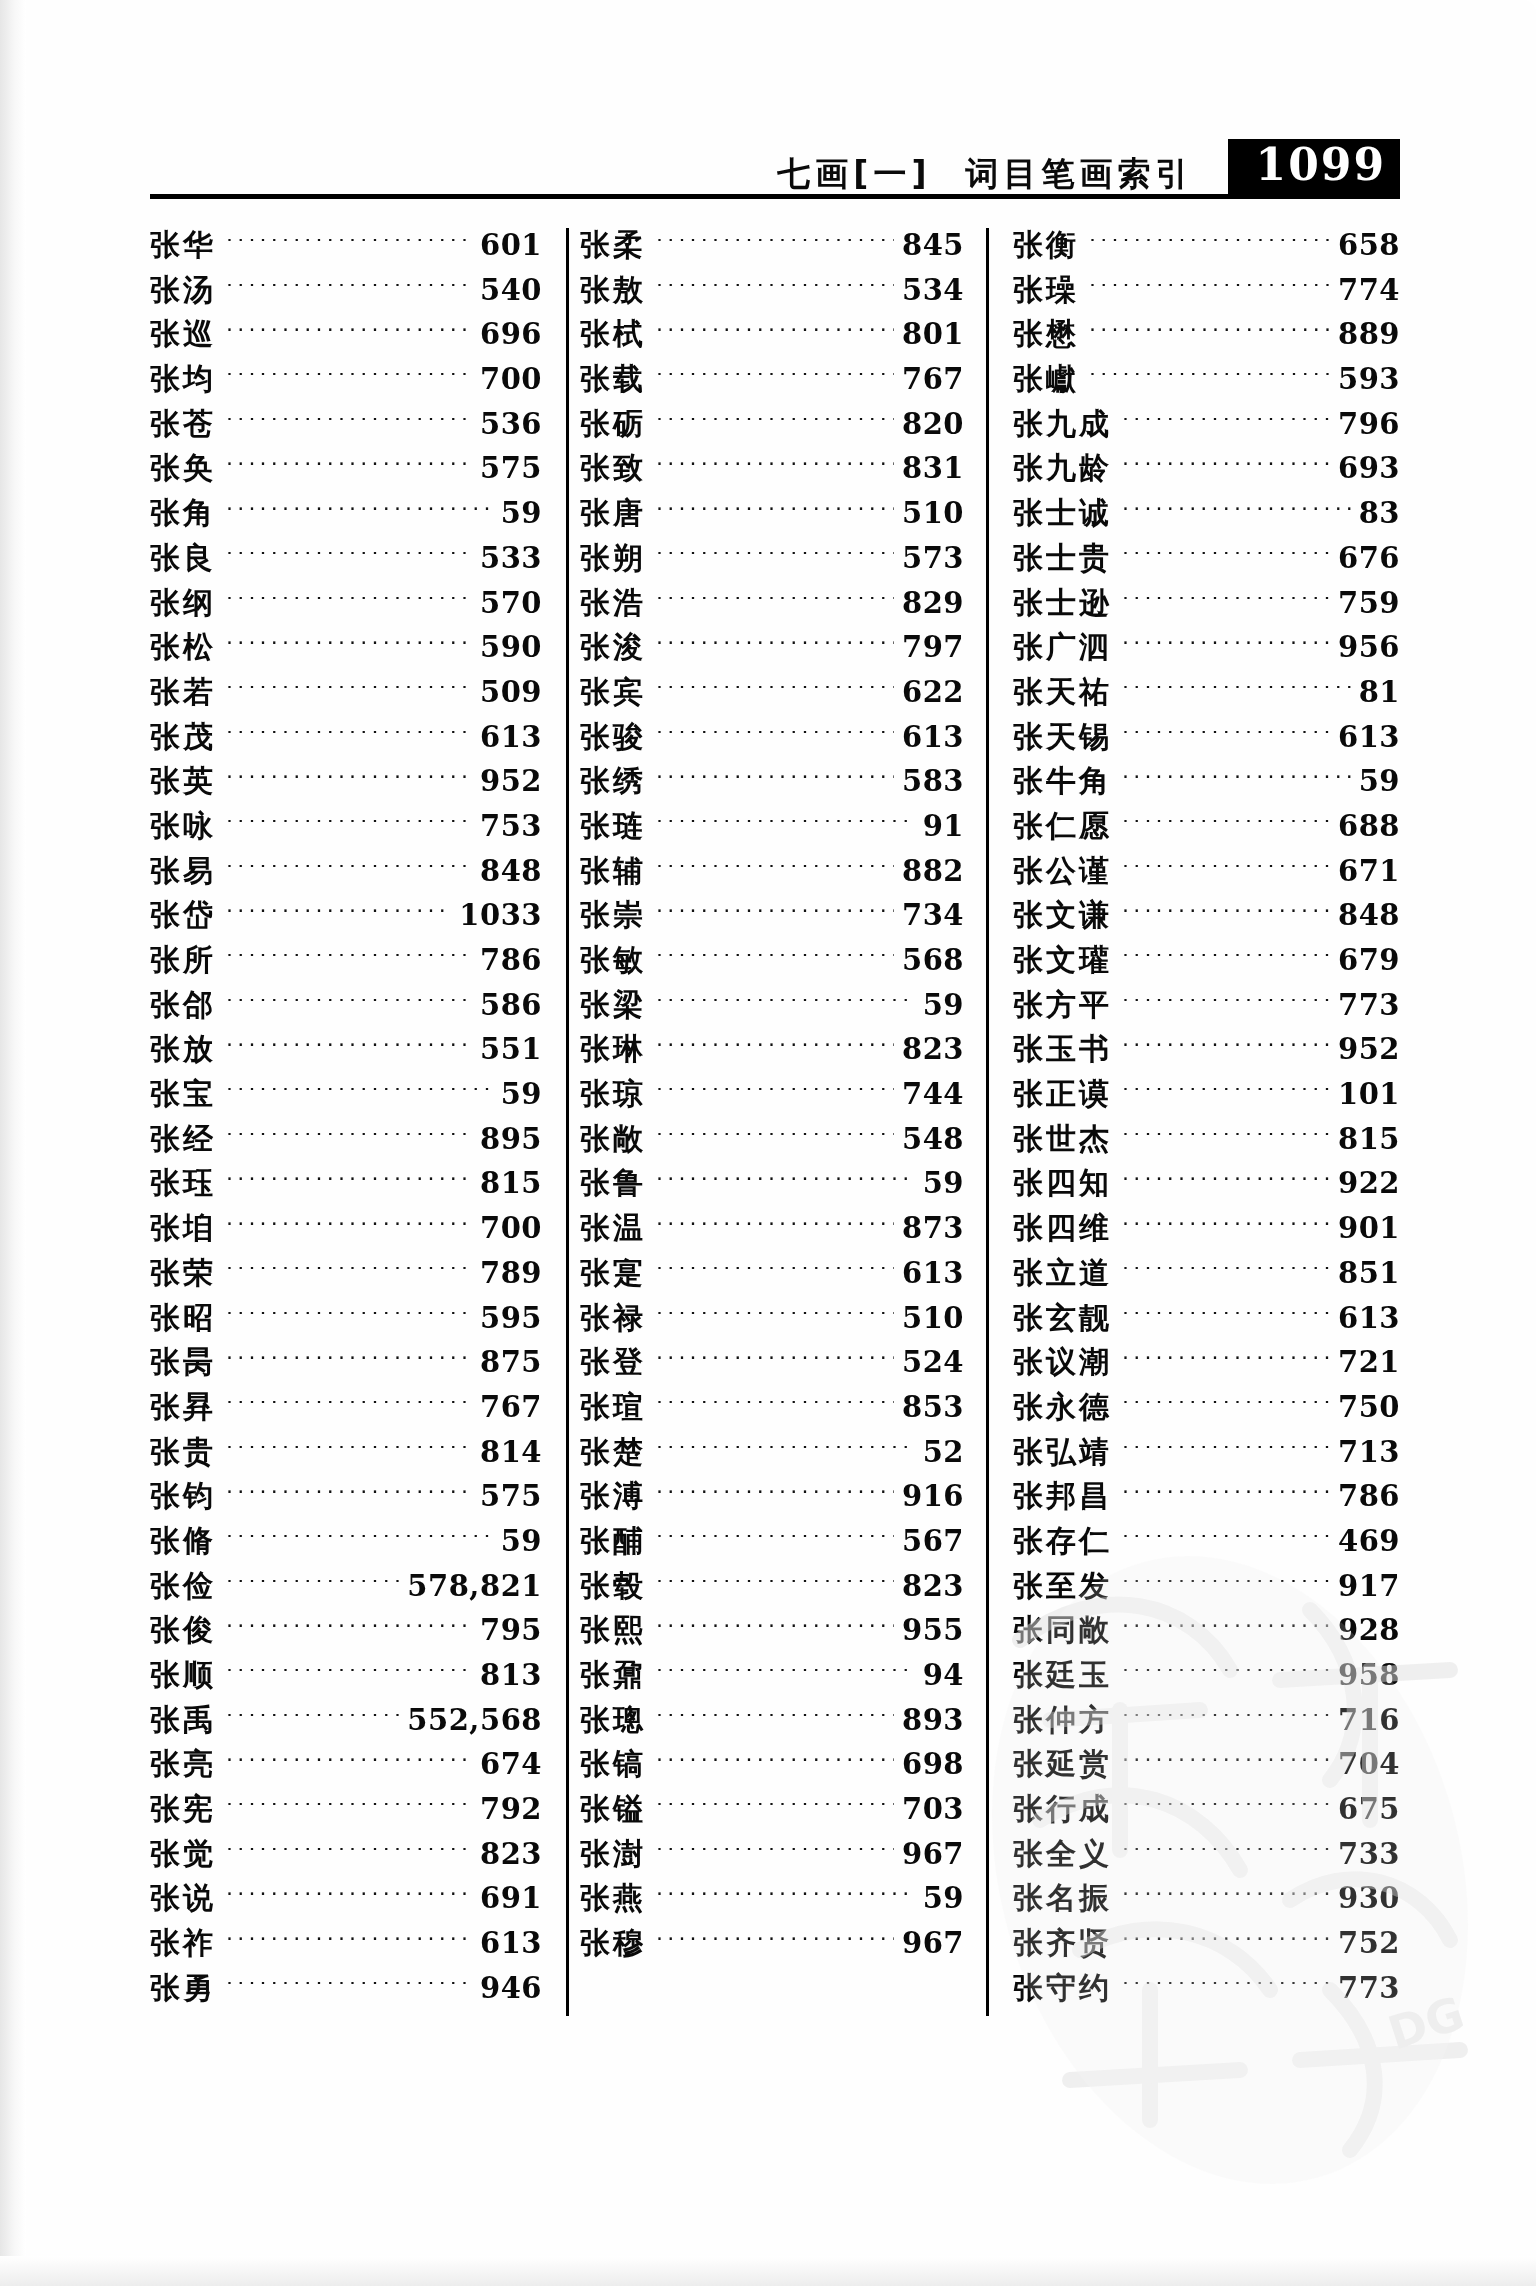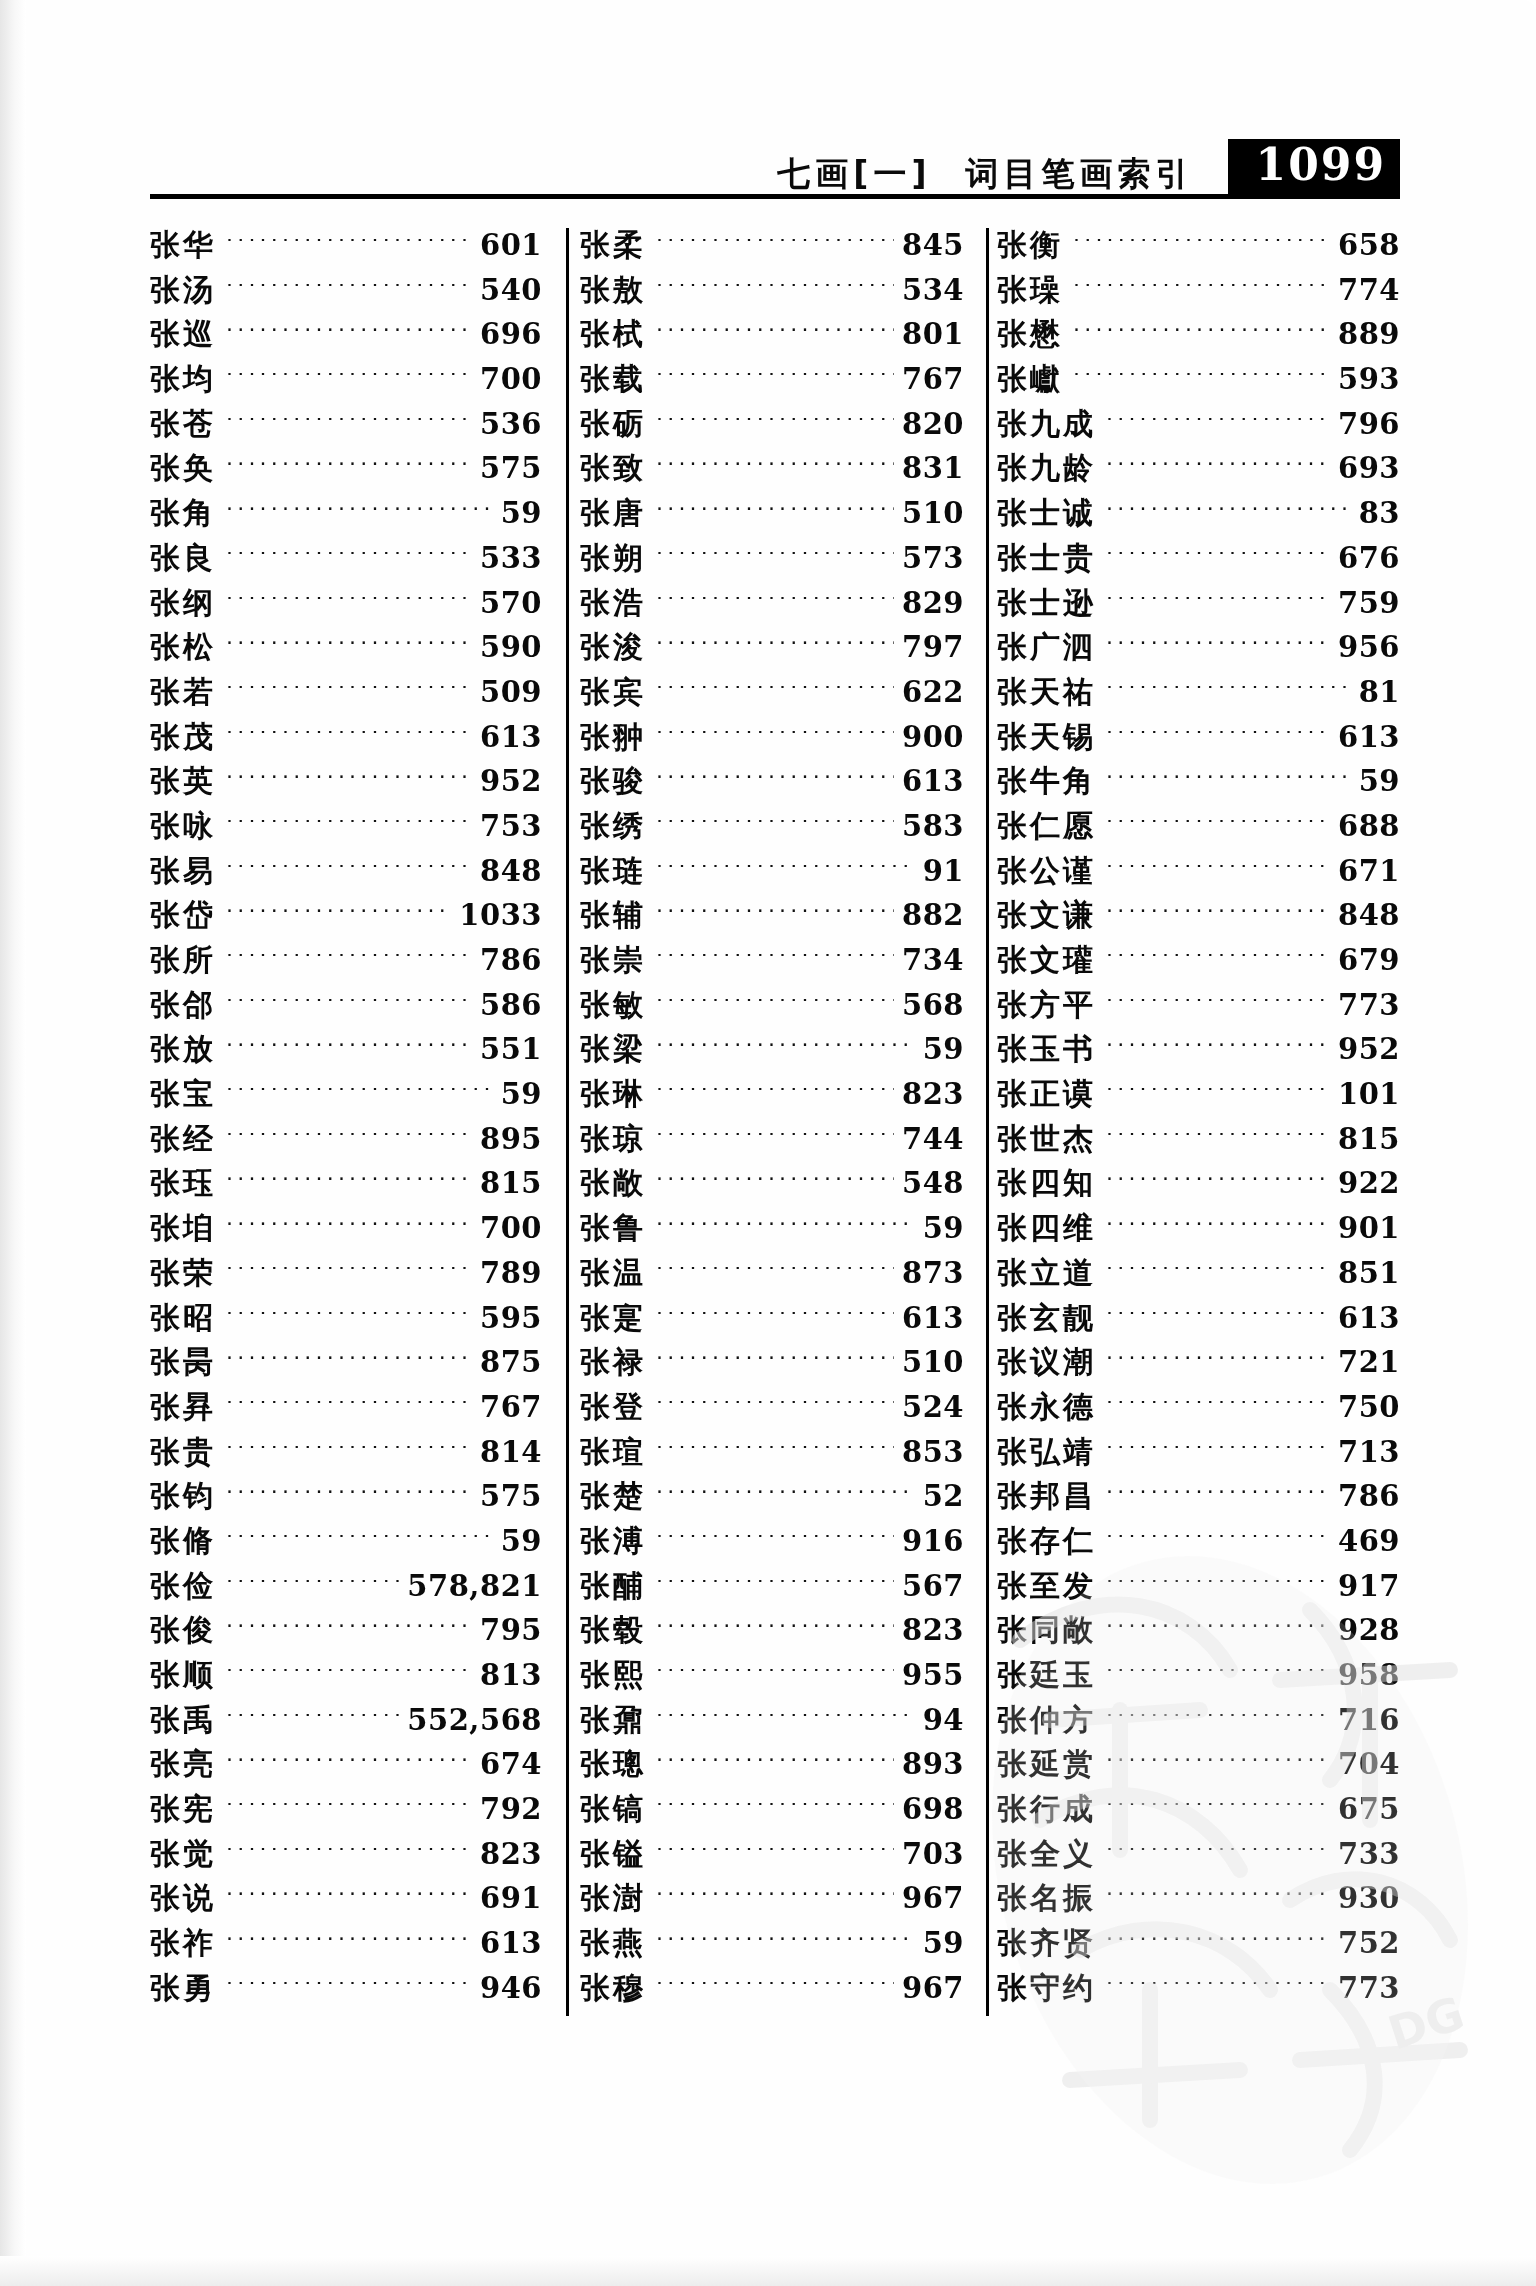--- a/index.html
+++ b/index.html
@@ -98,21 +98,21 @@
     width: 1250px;
     display: flex;
     flex-direction: row;
   }
   .column {
     position: relative;
     box-sizing: border-box;
   }
   .column.col-0 { width: 416px; padding-right: 24px; }
   .column.col-1 { width: 420px; padding-left: 11px; padding-right: 22px; border-left: 3px solid #000; }
-  .column.col-2 { width: 414px; padding-left: 8px; border-left: 3px solid #000; }
+  .column.col-2 { width: 414px; padding-left: 24px; border-left: 3px solid #000; }
 
   .entry {
     display: flex;
     align-items: baseline;
     height: 44.7px;
     white-space: nowrap;
     overflow: hidden;
   }
   .entry-term {
     font-family: "DejaVu Sans", "Liberation Sans", sans-serif;
@@ -432,25 +432,20 @@
         </div>
         <div class="entry">
           <span class="entry-term">张浚</span>
           <span class="entry-leader"></span>
           <span class="entry-page">797</span>
         </div>
         <div class="entry">
           <span class="entry-term">张宾</span>
           <span class="entry-leader"></span>
           <span class="entry-page">622</span>
-        </div>
-        <div class="entry">
-          <span class="entry-term">张翀</span>
-          <span class="entry-leader"></span>
-          <span class="entry-page">900</span>
         </div>
         <div class="entry">
           <span class="entry-term">张骏</span>
           <span class="entry-leader"></span>
           <span class="entry-page">613</span>
         </div>
         <div class="entry">
           <span class="entry-term">张绣</span>
           <span class="entry-leader"></span>
           <span class="entry-page">583</span>

